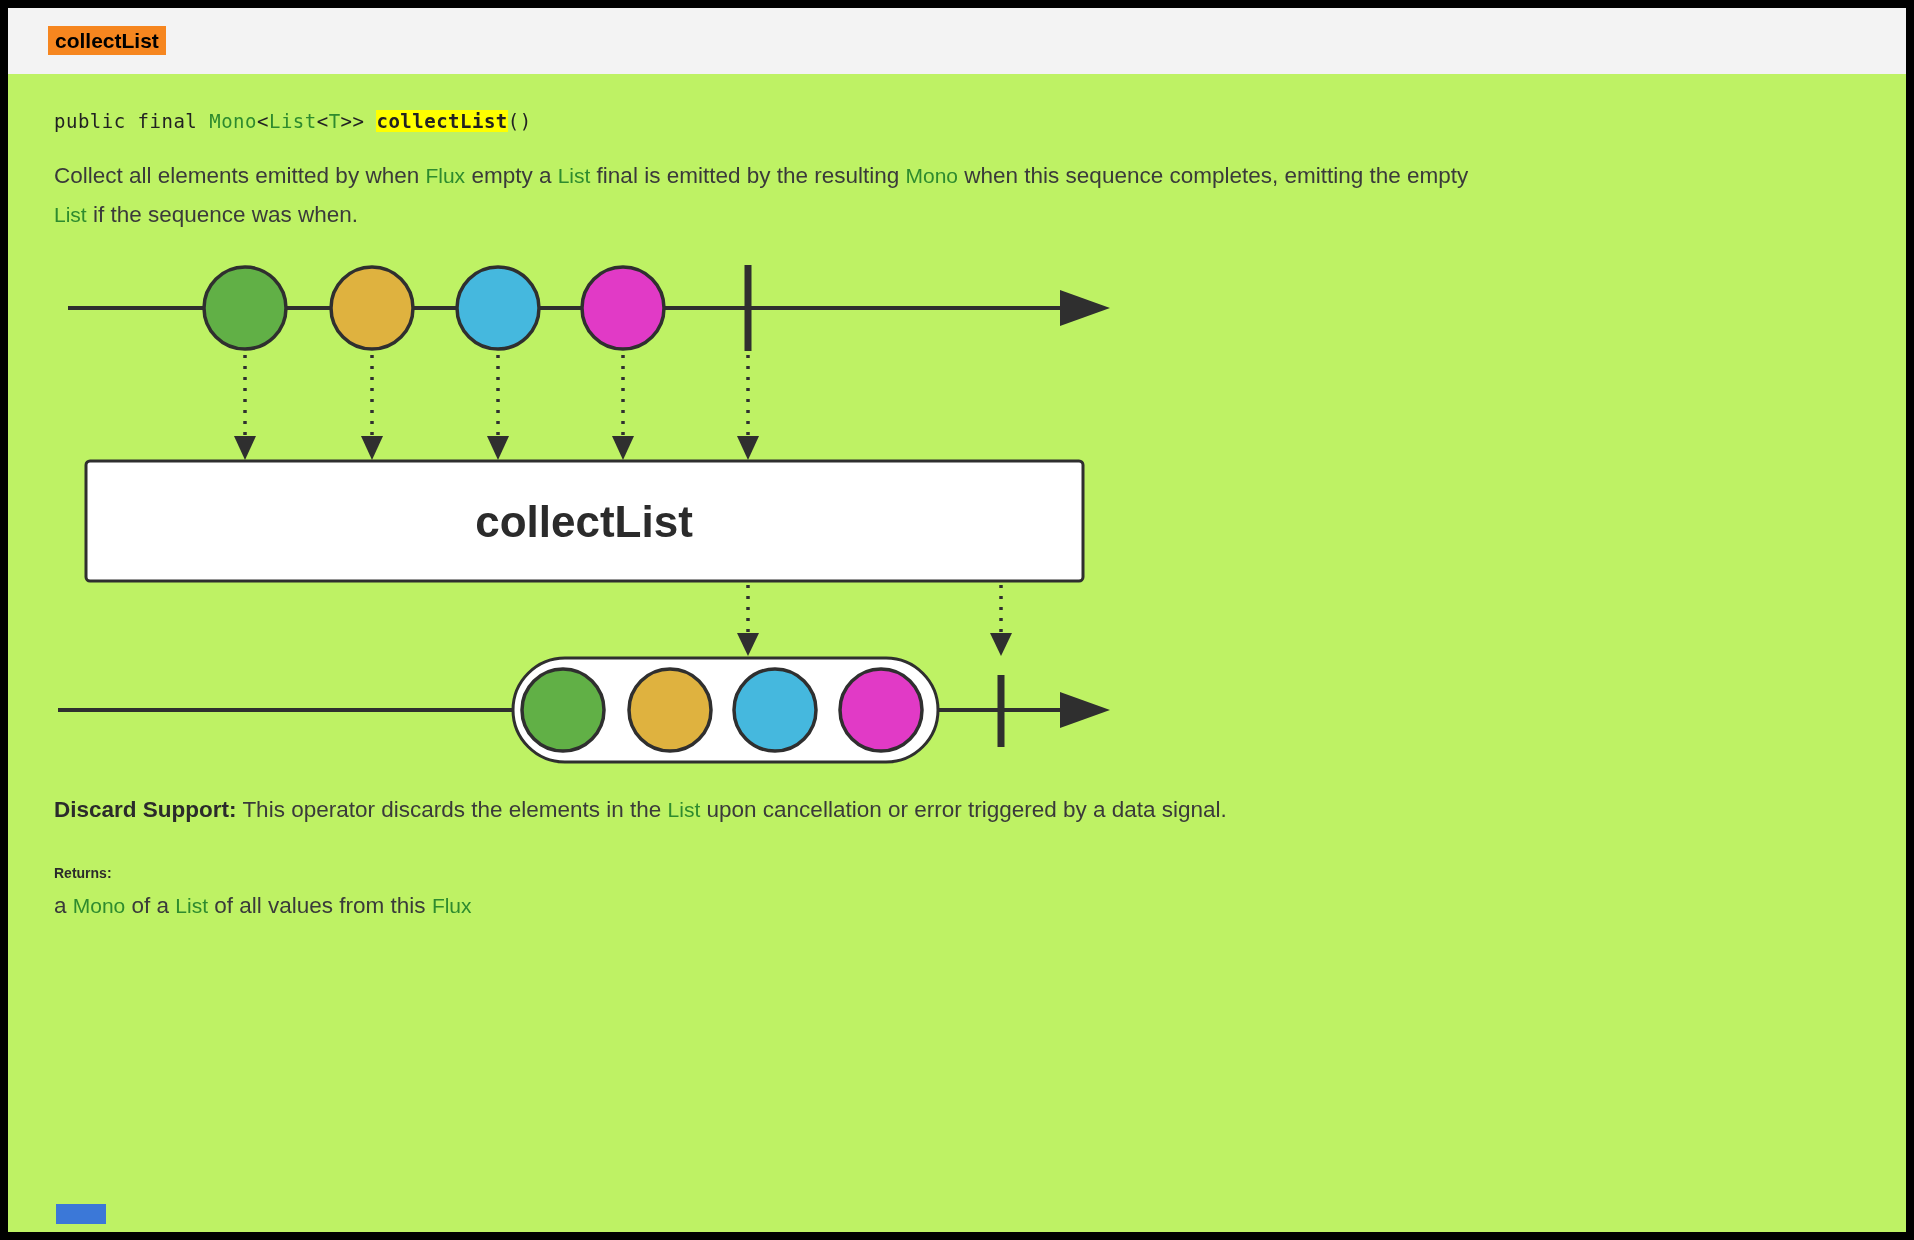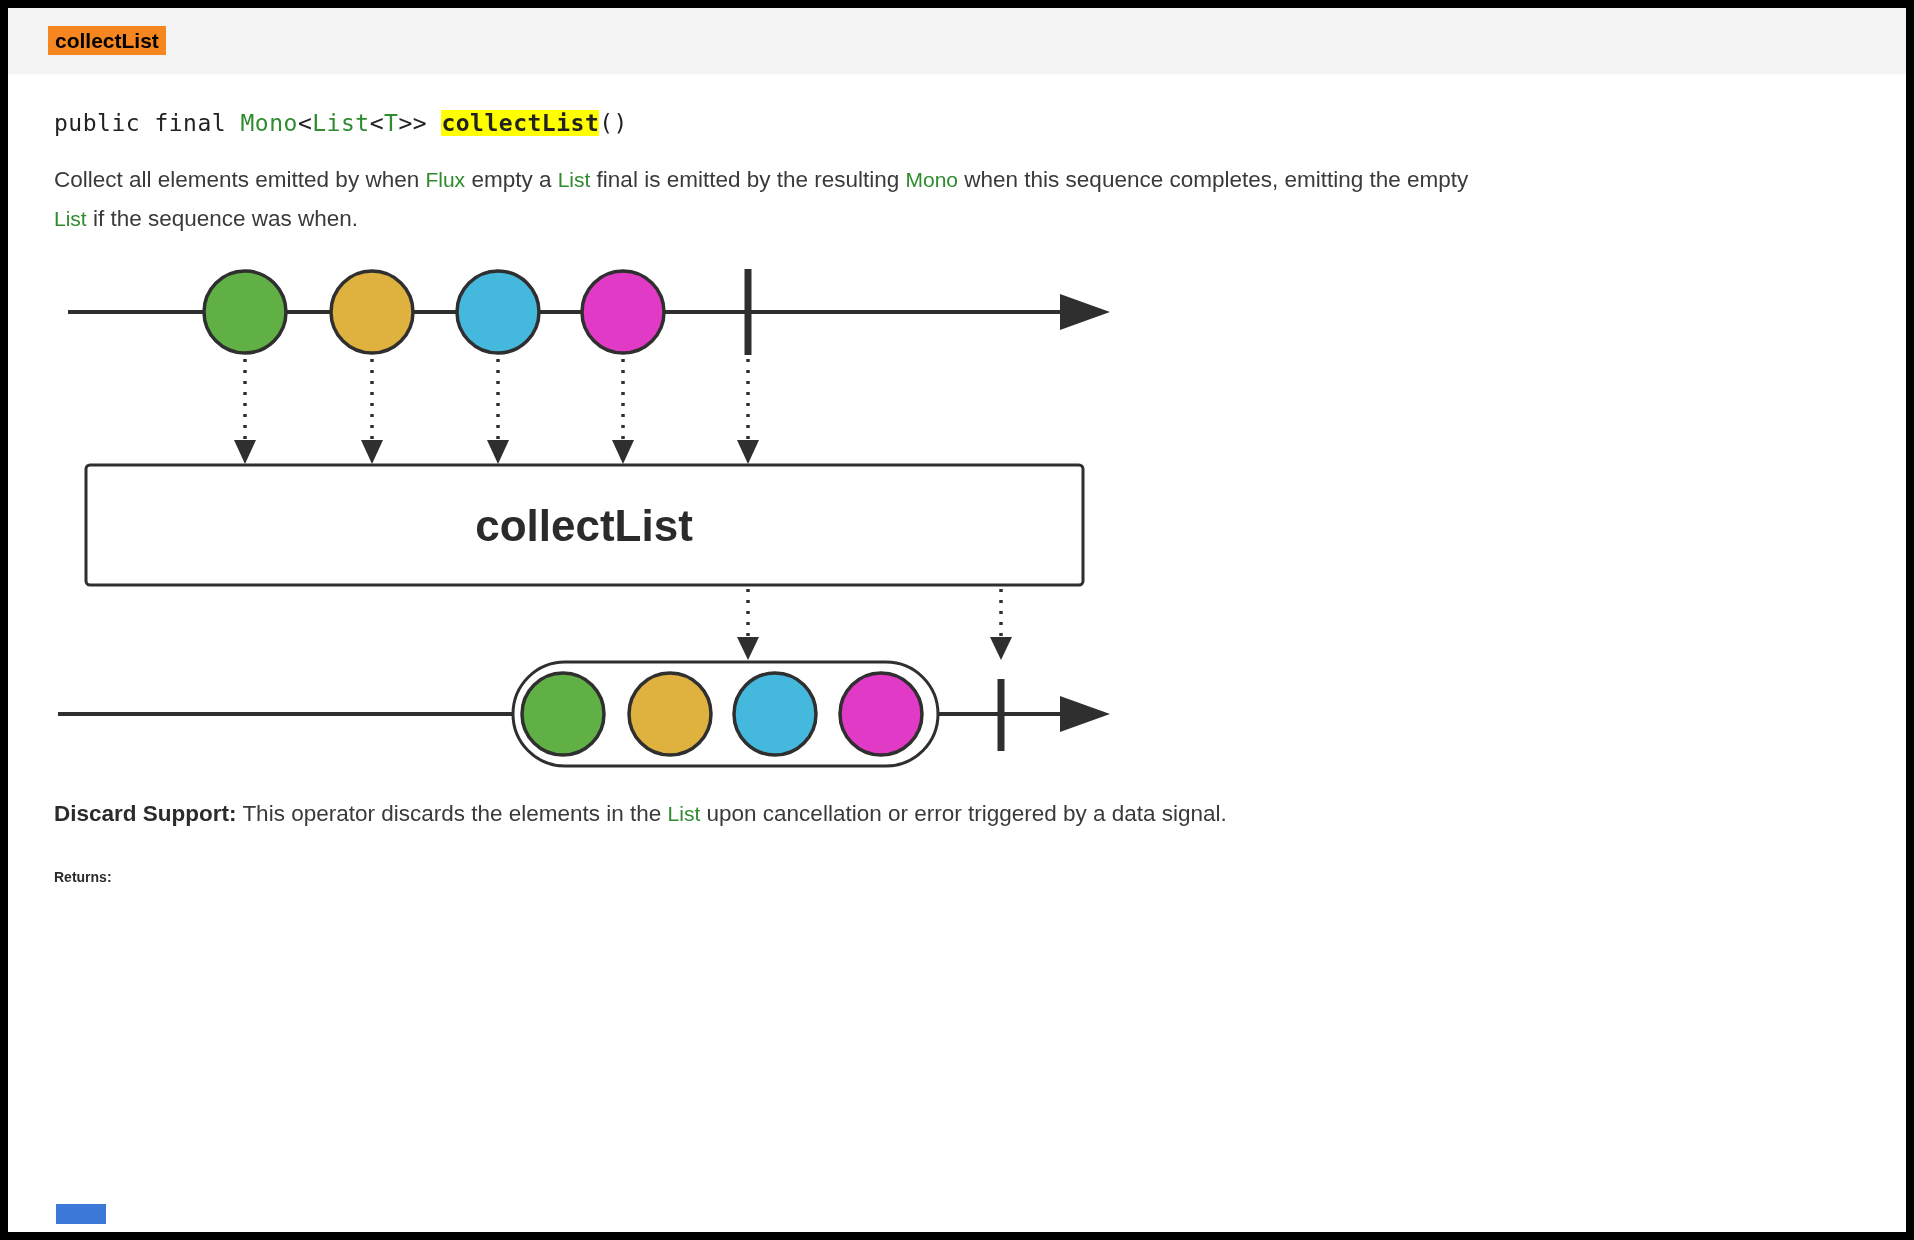--- a/index.html
+++ b/index.html
@@ -12,40 +12,40 @@
   }
   *{box-sizing:border-box;}
   body{
     margin:0;
     background:#000;
     font-family:"Liberation Sans", sans-serif;
     color:#3a3a3a;
   }
   .frame{
     margin:8px;
-    background:#ffffff;
+    background:#bef264;
     min-height:1224px;
     position:relative;
     overflow:hidden;
   }
   .topbar{
     background:var(--header-bg);
     padding:21px 0 21px 40px;
   }
   .title-hl{
     background:var(--highlight-orange);
     color:#000;
     font-weight:bold;
     font-size:21px;
     padding:3px 7px;
   }
   main{padding:0 46px;}
   .signature{
     font-family:"DejaVu Sans Mono", monospace;
-    font-size:23px;
+    font-size:19px;
     margin-top:36px;
     color:#222;
     letter-spacing:0.5px;
   }
   .signature .green{color:var(--code-green);}
   .signature .hl{
     background:var(--highlight-yellow);
     font-weight:bold;
   }
   .desc{
@@ -135,17 +135,18 @@
           <circle cx="727" cy="455" r="41" fill="#45b8de" stroke="#2f2f2f" stroke-width="3.5"></circle>
           <circle cx="833" cy="455" r="41" fill="#e13ac6" stroke="#2f2f2f" stroke-width="3.5"></circle>
           <line x1="953" y1="420" x2="953" y2="492" stroke="#2f2f2f" stroke-width="7"></line>
         </svg>
     </div>
 
     <p class="discard"><strong>Discard Support:</strong><span> This operator discards the elements in the </span><code class="green-code">List</code><span> upon cancellation or error triggered by a data signal.</span></p>
 
     <p class="returns-label">Returns:</p>
 
+    <p class="returns-line"><span>a </span><code class="green-code">Mono</code><span> of a </span><code class="green-code">List</code><span> of all values from this </span><code class="green-code">Flux</code></p>
 
     <div class="blue-strip"></div>
 
   </main>
 </div>
 
 </body></html>

